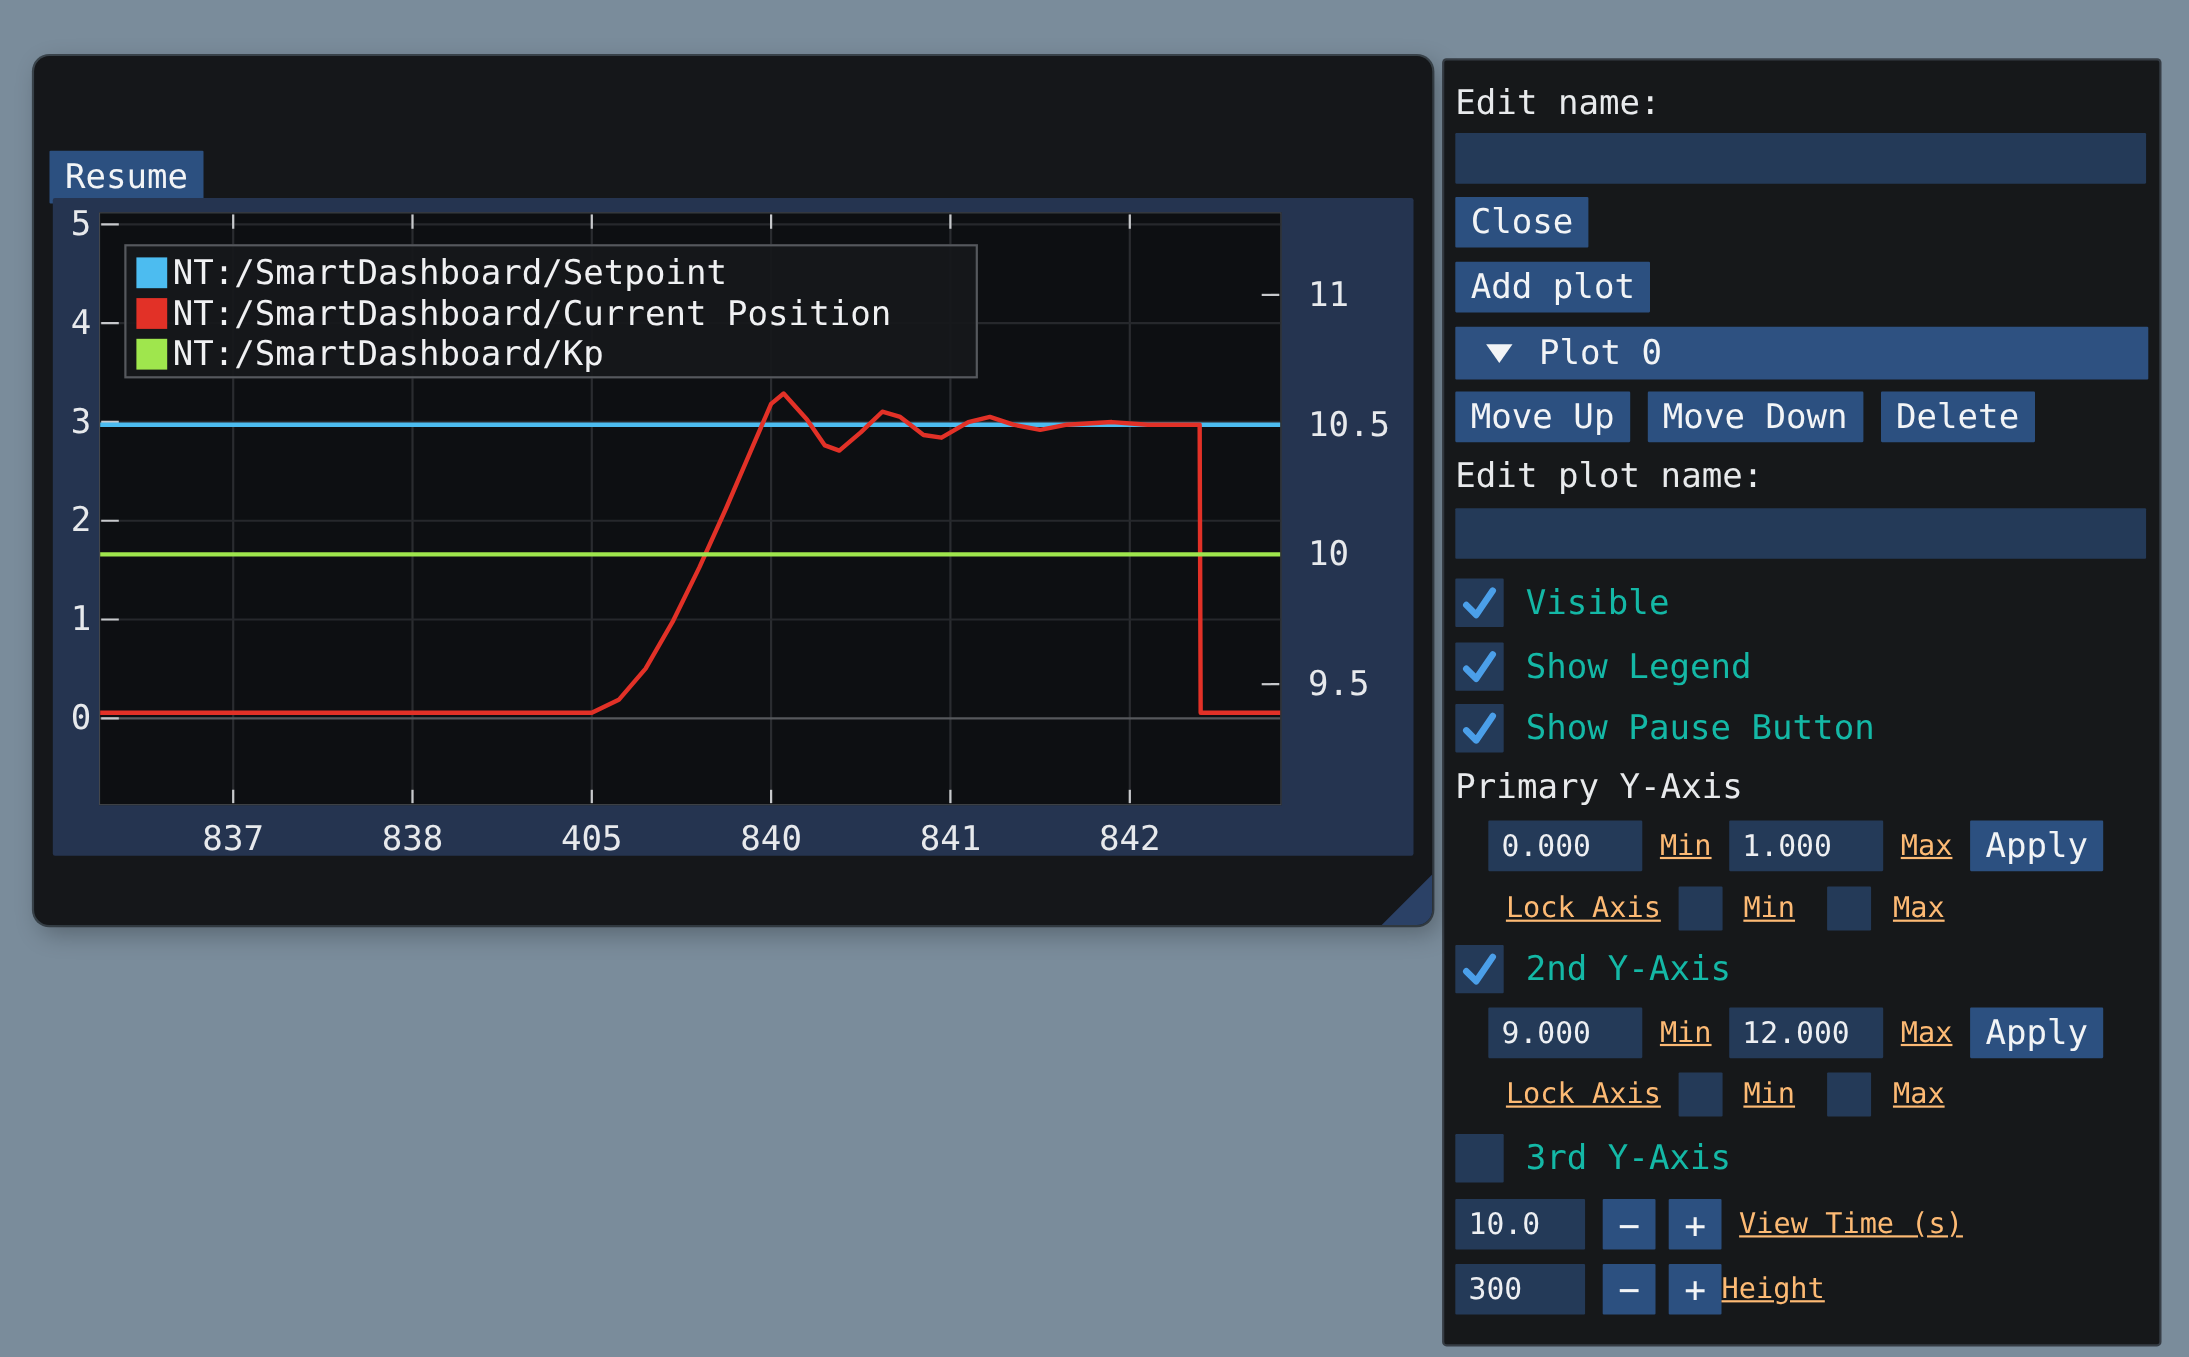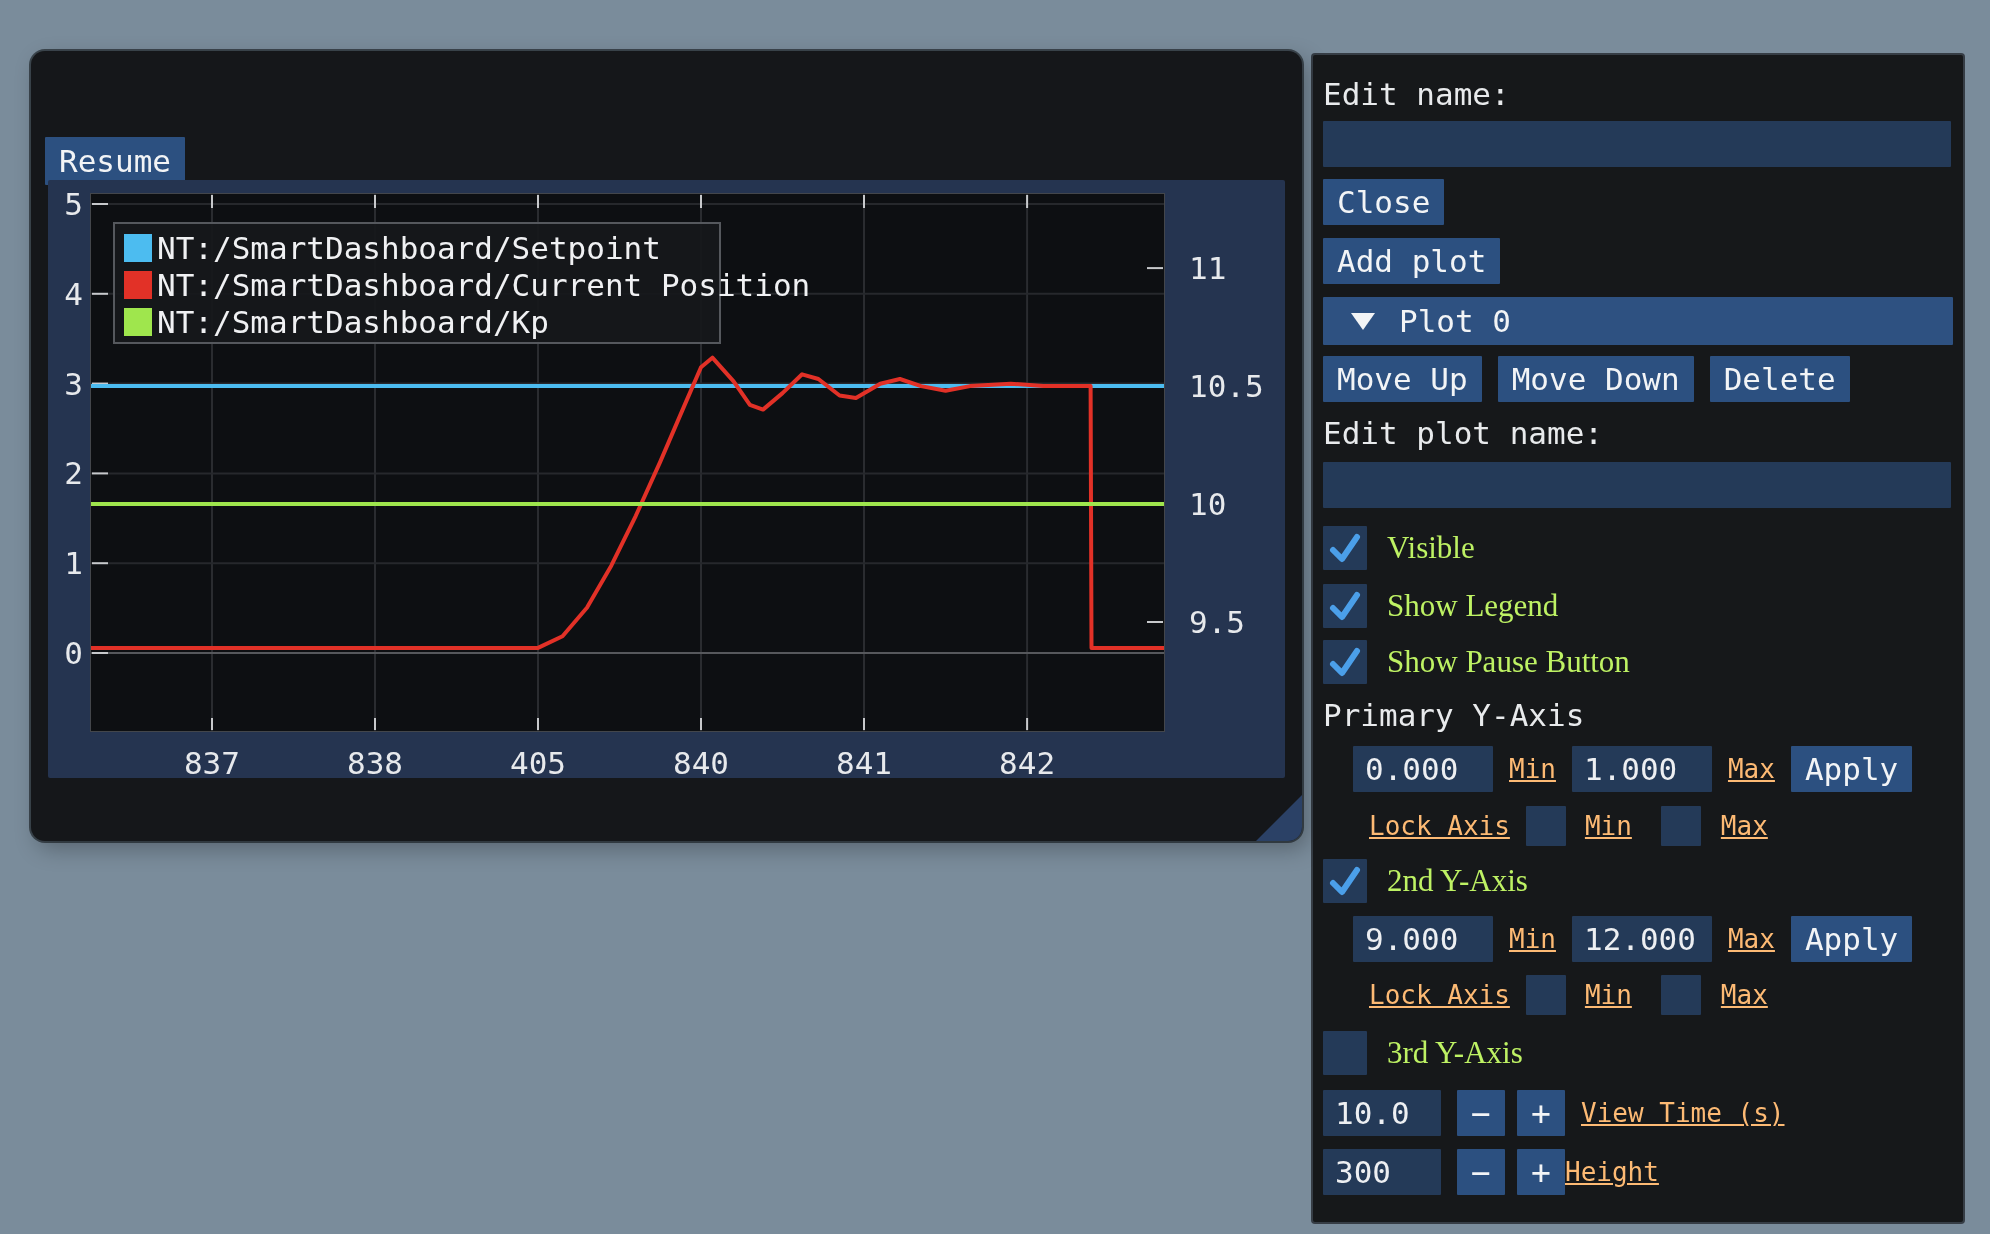--- a/index.html
+++ b/index.html
@@ -47,21 +47,21 @@
   }
   .plot-area svg{position:absolute;left:0;top:0;display:block;}
   .axis-label{
     position:absolute;color:#E7E9EC;font-size:31px;line-height:36px;white-space:nowrap;
   }
   .y1l{width:50px;text-align:right;left:-58px;}
   .y2l{left:1098px;text-align:left;}
   .xl{top:551px;transform:translateX(-50%);}
 
   .legend{
-    position:absolute;left:22px;top:28px;width:608px;height:122px;
+    position:absolute;left:22px;top:28px;width:776px;height:122px;
     background:rgba(22,24,27,.92);border:2px solid #55585D;box-sizing:border-box;
     padding-top:5px;
   }
   .legend-row{display:flex;align-items:center;height:37px;padding-left:9px;}
   .swatch{width:28px;height:28px;margin-right:5px;flex:0 0 auto;}
   .legend-row span{color:#F0F1F3;font-size:31px;white-space:nowrap;}
 
   .resize-grip{
     position:absolute;right:0;bottom:0;width:0;height:0;
     border-bottom:46px solid #2B4166;border-left:46px solid transparent;
@@ -69,38 +69,38 @@
 
   
   .panel{
     position:absolute;left:1313px;top:55px;width:650px;height:1167px;
     background:#16181A;border-radius:2px;box-sizing:border-box;
     box-shadow:0 0 0 2px rgba(8,9,11,.6);
     padding:22px 10px 0 10px;
   }
   .lbl{color:#E8EAEC;font-size:31px;line-height:34px;height:34px;white-space:nowrap;}
   .field{
-    background:#243A58;border:none;color:#EDEFF2;font-family:inherit;font-size:31px;
+    background:#243A58;border:none;color:#EDEFF2;font-family:inherit;font-size:27px;
     height:46px;box-sizing:border-box;padding:0 12px;border-radius:1px;display:block;
   }
   .wide{width:628px;}
   .row{display:flex;align-items:center;}
   .header-row{
     height:48px;background:#2E5181;display:flex;align-items:center;
     padding-left:28px;box-sizing:border-box;border-radius:1px;cursor:pointer;
   }
   .header-row .tri{border-left-width:12px;border-right-width:12px;border-top-width:17px;}
   .header-row span{color:#F2F4F6;font-size:31px;}
   .cb{
     width:44px;height:44px;background:#243A58;border-radius:1px;flex:0 0 auto;
     display:flex;align-items:center;justify-content:center;cursor:pointer;
   }
   .cb.small{width:40px;height:40px;}
   .cb svg{display:block;}
-  .cbl{color:#bef264;font-size:31px;margin-left:20px;white-space:nowrap;font-family:Liberation Serif, serif;}
+  .cbl{color:#14b8a6;font-size:31px;margin-left:20px;white-space:nowrap;}
   .step{width:48px;height:46px;padding:0;font-size:33px;}
   .num{width:140px;}
   .stepnum{width:118px;}
   .mm{color:#fdba74;font-size:26px;white-space:nowrap;text-decoration:underline;}
 </style>
 </head>
 <body>
 
 <div class="desktop">
 

